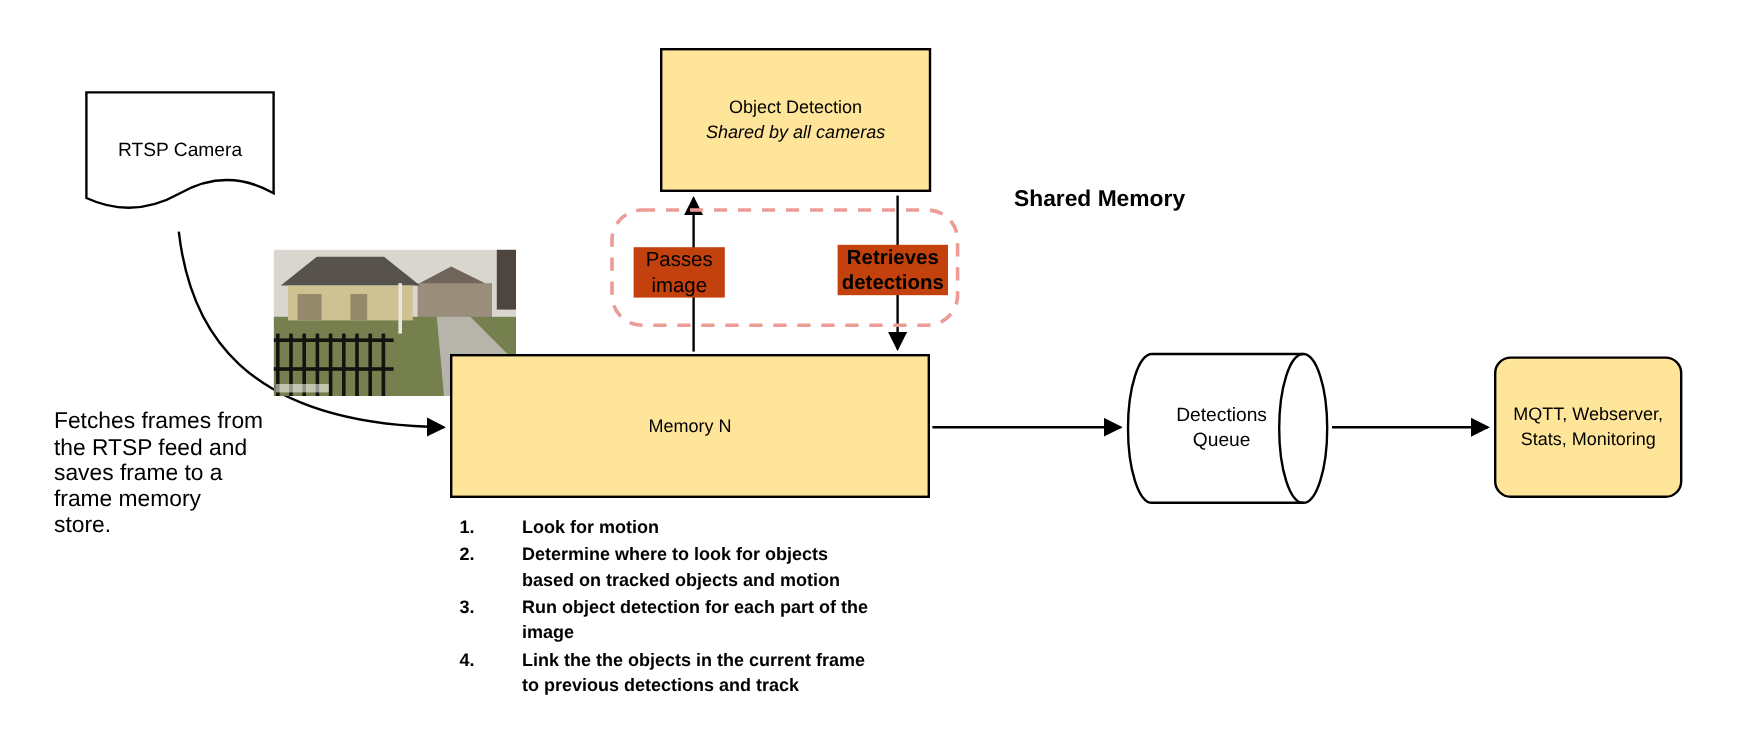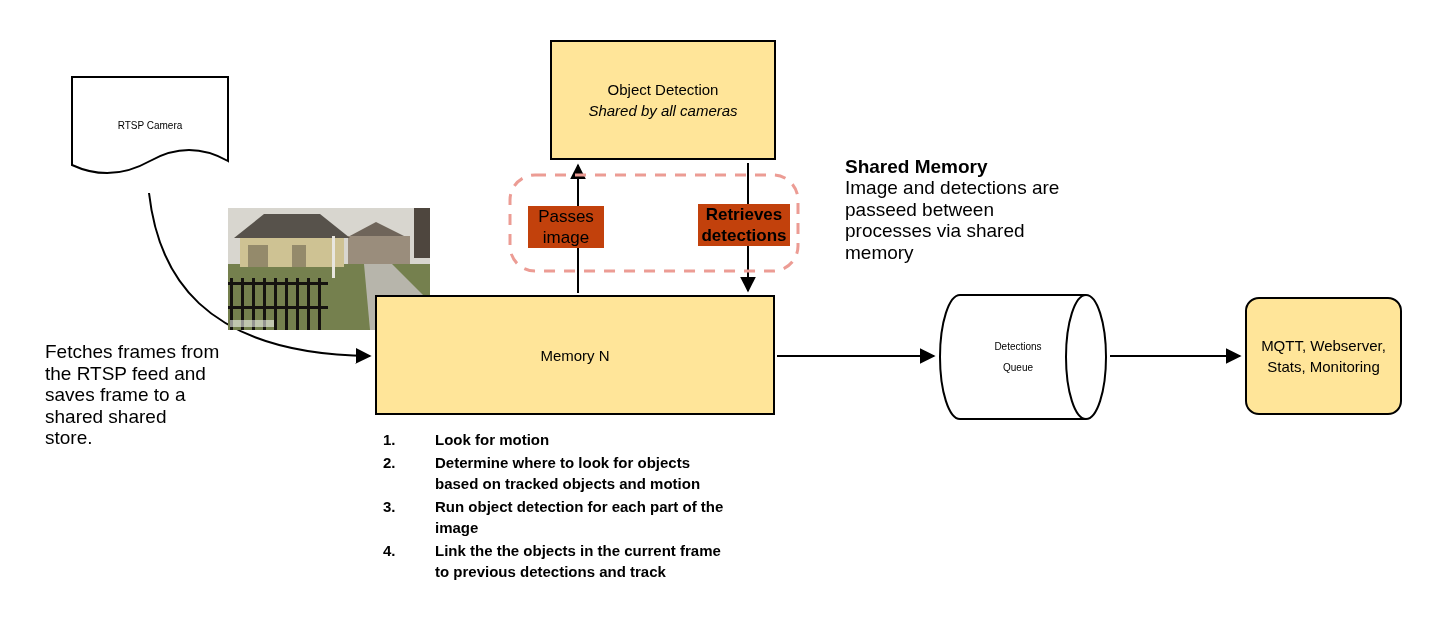--- a/index.html
+++ b/index.html
@@ -11,21 +11,21 @@
   }
   svg.overlay { position: absolute; left: 0; top: 0; pointer-events: none; }
   .node-svg { position: absolute; }
   .box {
     position: absolute; background: #FFE599; border: 2px solid #000;
     display: flex; flex-direction: column; align-items: center; justify-content: center;
     text-align: center; font-size: 15px; line-height: 21px; white-space: pre-line;
   }
   .shape-label {
     position: absolute; display: flex; align-items: center; justify-content: center;
-    text-align: center; font-size: 10px; line-height: 21px; white-space: pre-line;
+    text-align: center; font-size: 16px; line-height: 21px; white-space: pre-line;
   }
   .note { position: absolute; font-size: 19px; line-height: 21.5px; white-space: pre-line; }
   .note .title { font-weight: bold; }
   .edge-label {
     position: absolute; font-size: 17px; line-height: 21px; text-align: center;
     white-space: pre-line; background: #c2410c; padding: 0 2px;
   }
   .italic { font-style: italic; }
   .steps { list-style: none; counter-reset: step; margin: 0; padding: 0;
            position: absolute; left: 383px; top: 429px; width: 370px;
@@ -84,43 +84,39 @@
         <rect x="79" y="70" width="3" height="52"></rect>
         <rect x="90" y="70" width="3" height="52"></rect>
       </g>
       <rect x="2" y="112" width="44" height="7" fill="#ffffff" opacity="0.55"></rect>
     </svg>
   </div>
 
   <div class="note" style="left:45px; top:341px; width:190px;">Fetches frames from
 the RTSP feed and
 saves frame to a
-shared shared
+frame memory
 store.</div>
 
   <div class="box" style="left:550px; top:40px; width:226px; height:120px;">
     <div>Object Detection</div>
     <div class="italic">Shared by all cameras</div>
   </div>
 
   <svg class="node-svg" style="left:508px; top:173px;" width="292" height="100" viewBox="0 0 292 100">
     <rect x="2" y="2" width="288" height="96" rx="25" ry="25" fill="none" stroke="#EC9C94" stroke-width="3" stroke-dasharray="11 9"></rect>
   </svg>
 
   <div class="edge-label" style="left:528px; top:206px; width:76px;">Passes
 image</div>
   <div class="edge-label" style="left:698px; top:204px; width:92px;font-weight:bold;">Retrieves
 detections</div>
 
   <div class="note" style="left:845px; top:134px; width:215px;">
     <span class="title">Shared Memory</span>
-    <div>Image and detections are
-passeed between
-processes via shared
-memory</div>
   </div>
 
   <div class="box" style="left:375px; top:295px; width:400px; height:120px;">
     <div>Memory N</div>
   </div>
 
   <ol class="steps">
       <li>Look for motion</li>
       <li>Determine where to look for objects
 based on tracked objects and motion</li>

